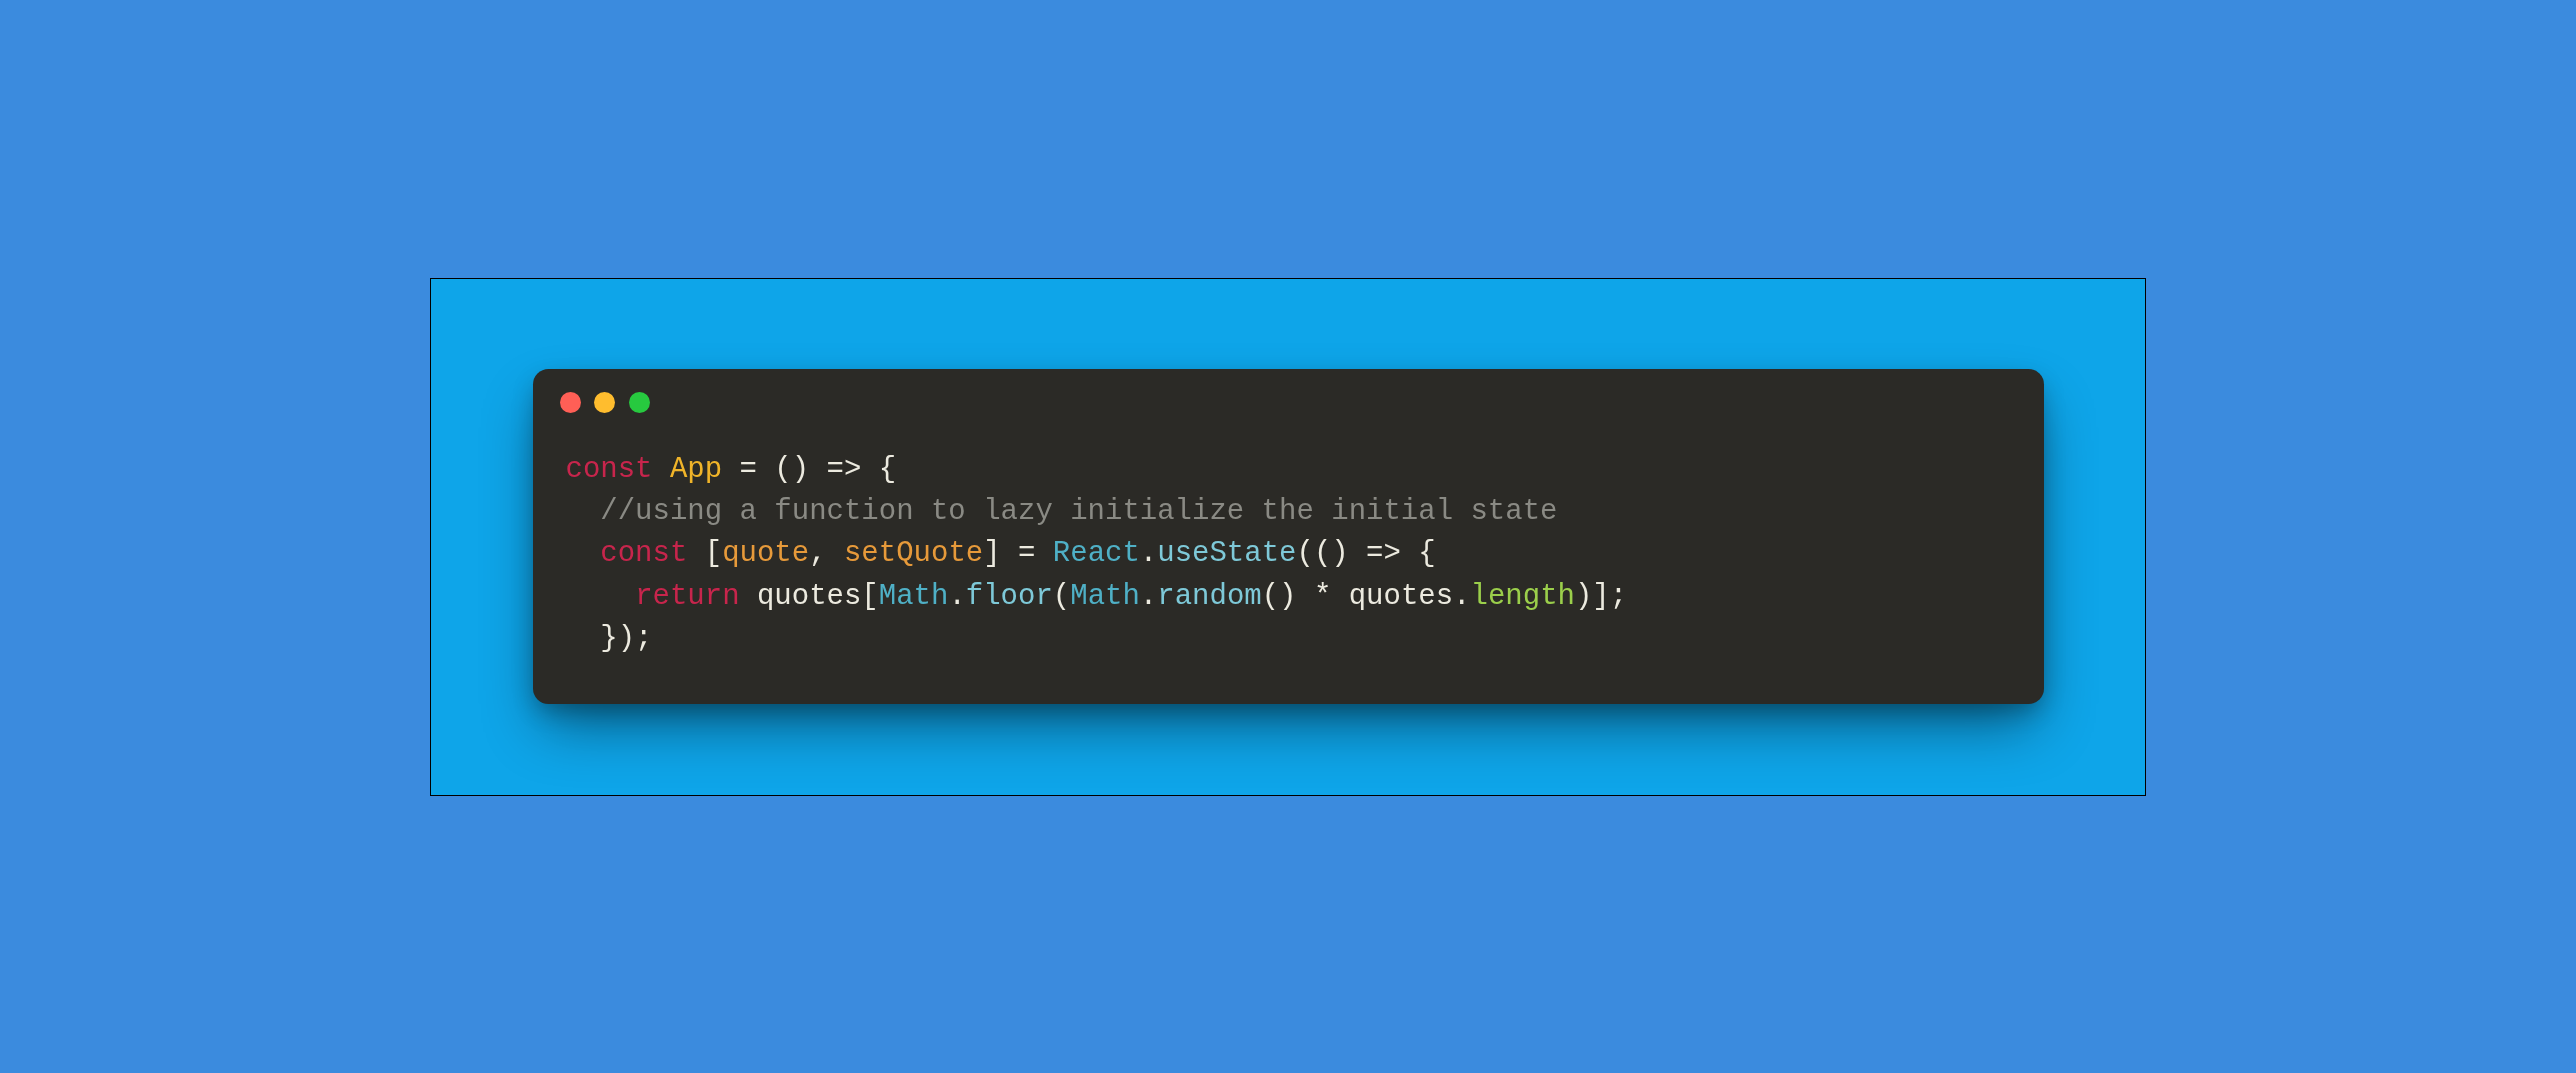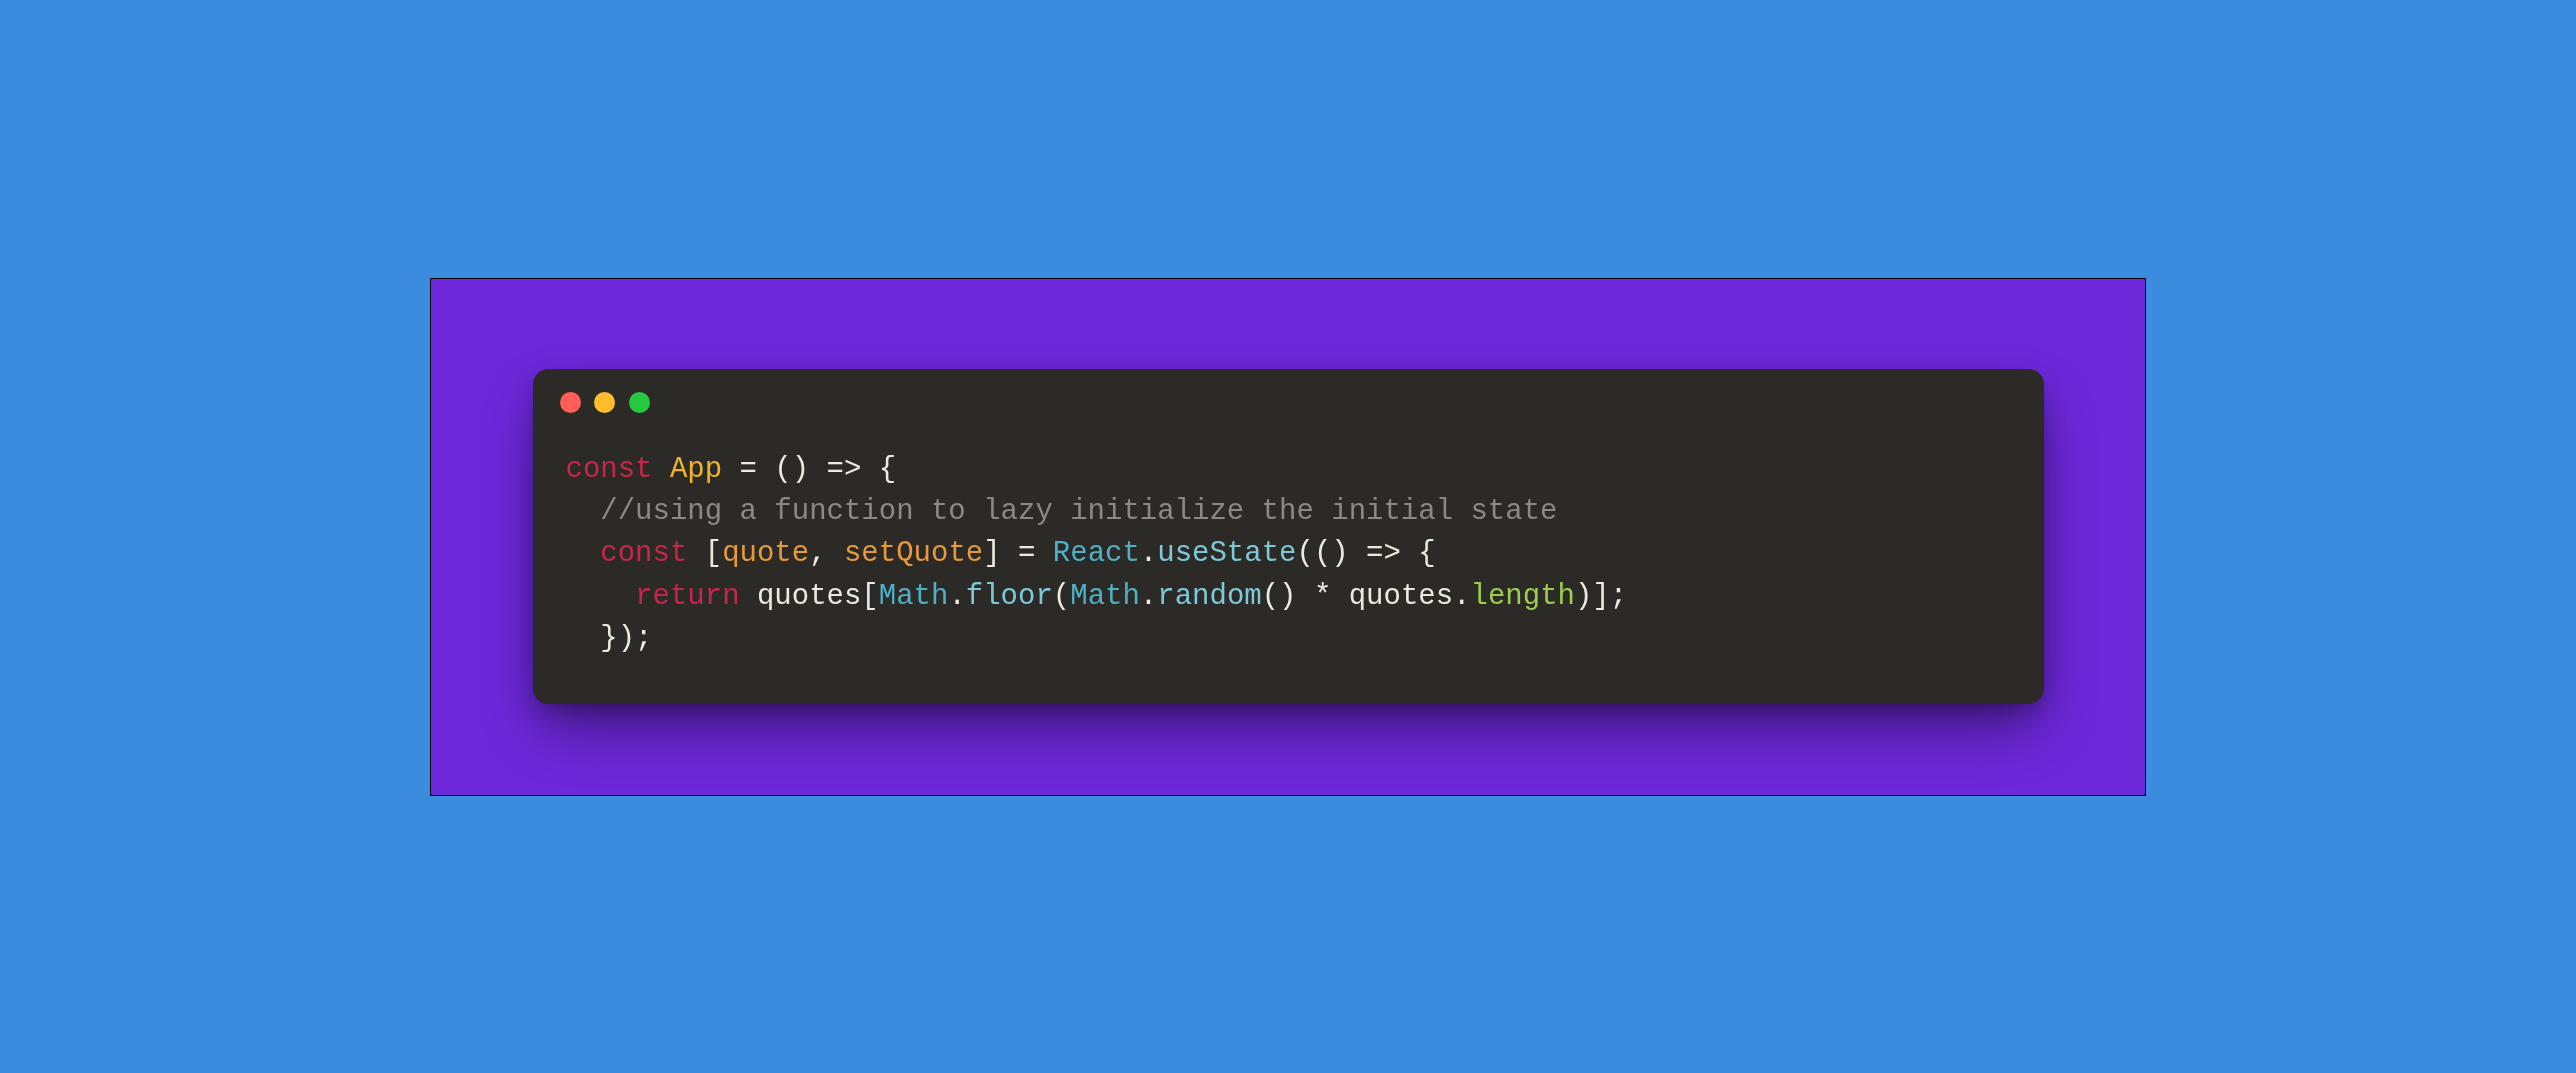--- a/index.html
+++ b/index.html
@@ -8,21 +8,21 @@
     background: #3b8bde;
     display: flex;
     align-items: center;
     justify-content: center;
     font-family: "SF Mono", "Menlo", "Consolas", "Liberation Mono", monospace;
     min-height: 717px;
   }
   .frame {
     width: 1716px;
     height: 518px;
-    background: #6d28d9;
+    background: #0ea5e9;
     display: flex;
     align-items: center;
     justify-content: center;
     border: 1px solid #000;
   }
   .editor-window {
     width: 1511px;
     background: #2b2a26;
     border-radius: 15.5px;
     box-shadow: 0 29px 58px -9.7px rgba(0,0,0,0.45), 0 9.7px 24px -4.8px rgba(0,0,0,0.3);

